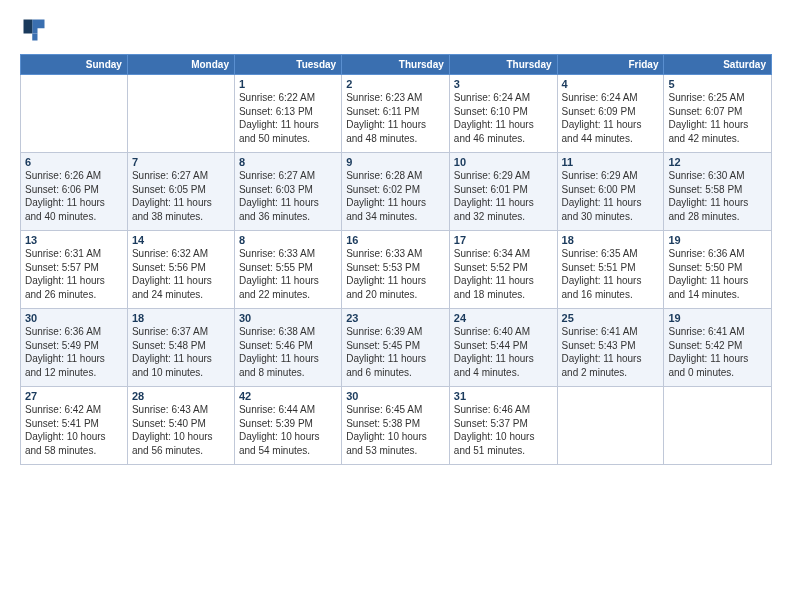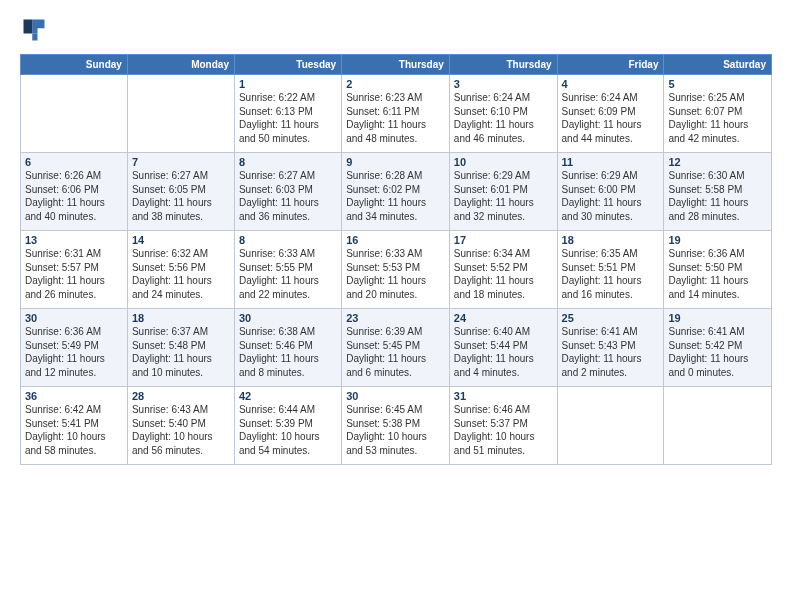--- a/index.html
+++ b/index.html
@@ -235,21 +235,21 @@
             <div class="day-number">25</div>
             <div class="day-info">Sunrise: 6:41 AM<br>Sunset: 5:43 PM<br>Daylight: 11 hours<br>and 2 minutes.</div>
           </td>
           <td>
             <div class="day-number">19</div>
             <div class="day-info">Sunrise: 6:41 AM<br>Sunset: 5:42 PM<br>Daylight: 11 hours<br>and 0 minutes.</div>
           </td>
         </tr>
         <tr>
           <td>
-            <div class="day-number">36</div>
+            <div class="day-number">27</div>
             <div class="day-info">Sunrise: 6:42 AM<br>Sunset: 5:41 PM<br>Daylight: 10 hours<br>and 58 minutes.</div>
           </td>
           <td>
             <div class="day-number">28</div>
             <div class="day-info">Sunrise: 6:43 AM<br>Sunset: 5:40 PM<br>Daylight: 10 hours<br>and 56 minutes.</div>
           </td>
           <td>
             <div class="day-number">42</div>
             <div class="day-info">Sunrise: 6:44 AM<br>Sunset: 5:39 PM<br>Daylight: 10 hours<br>and 54 minutes.</div>
           </td>

